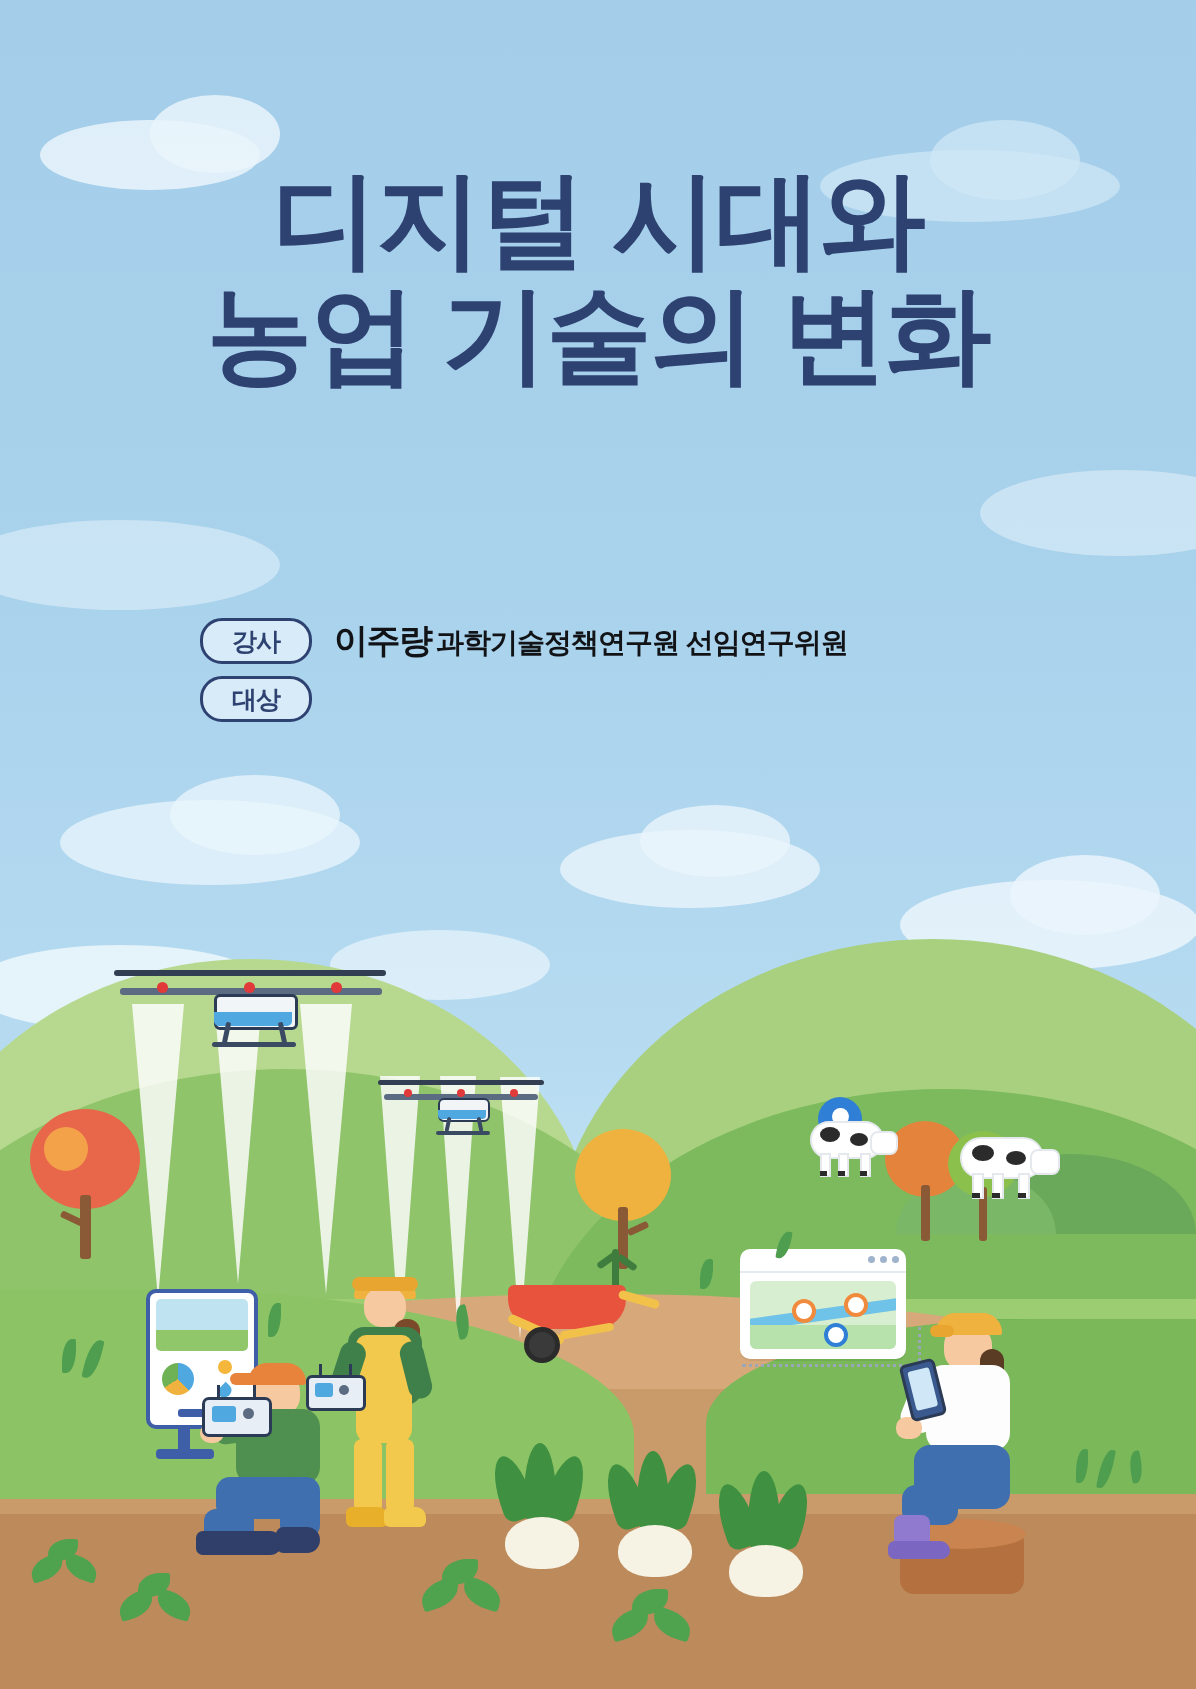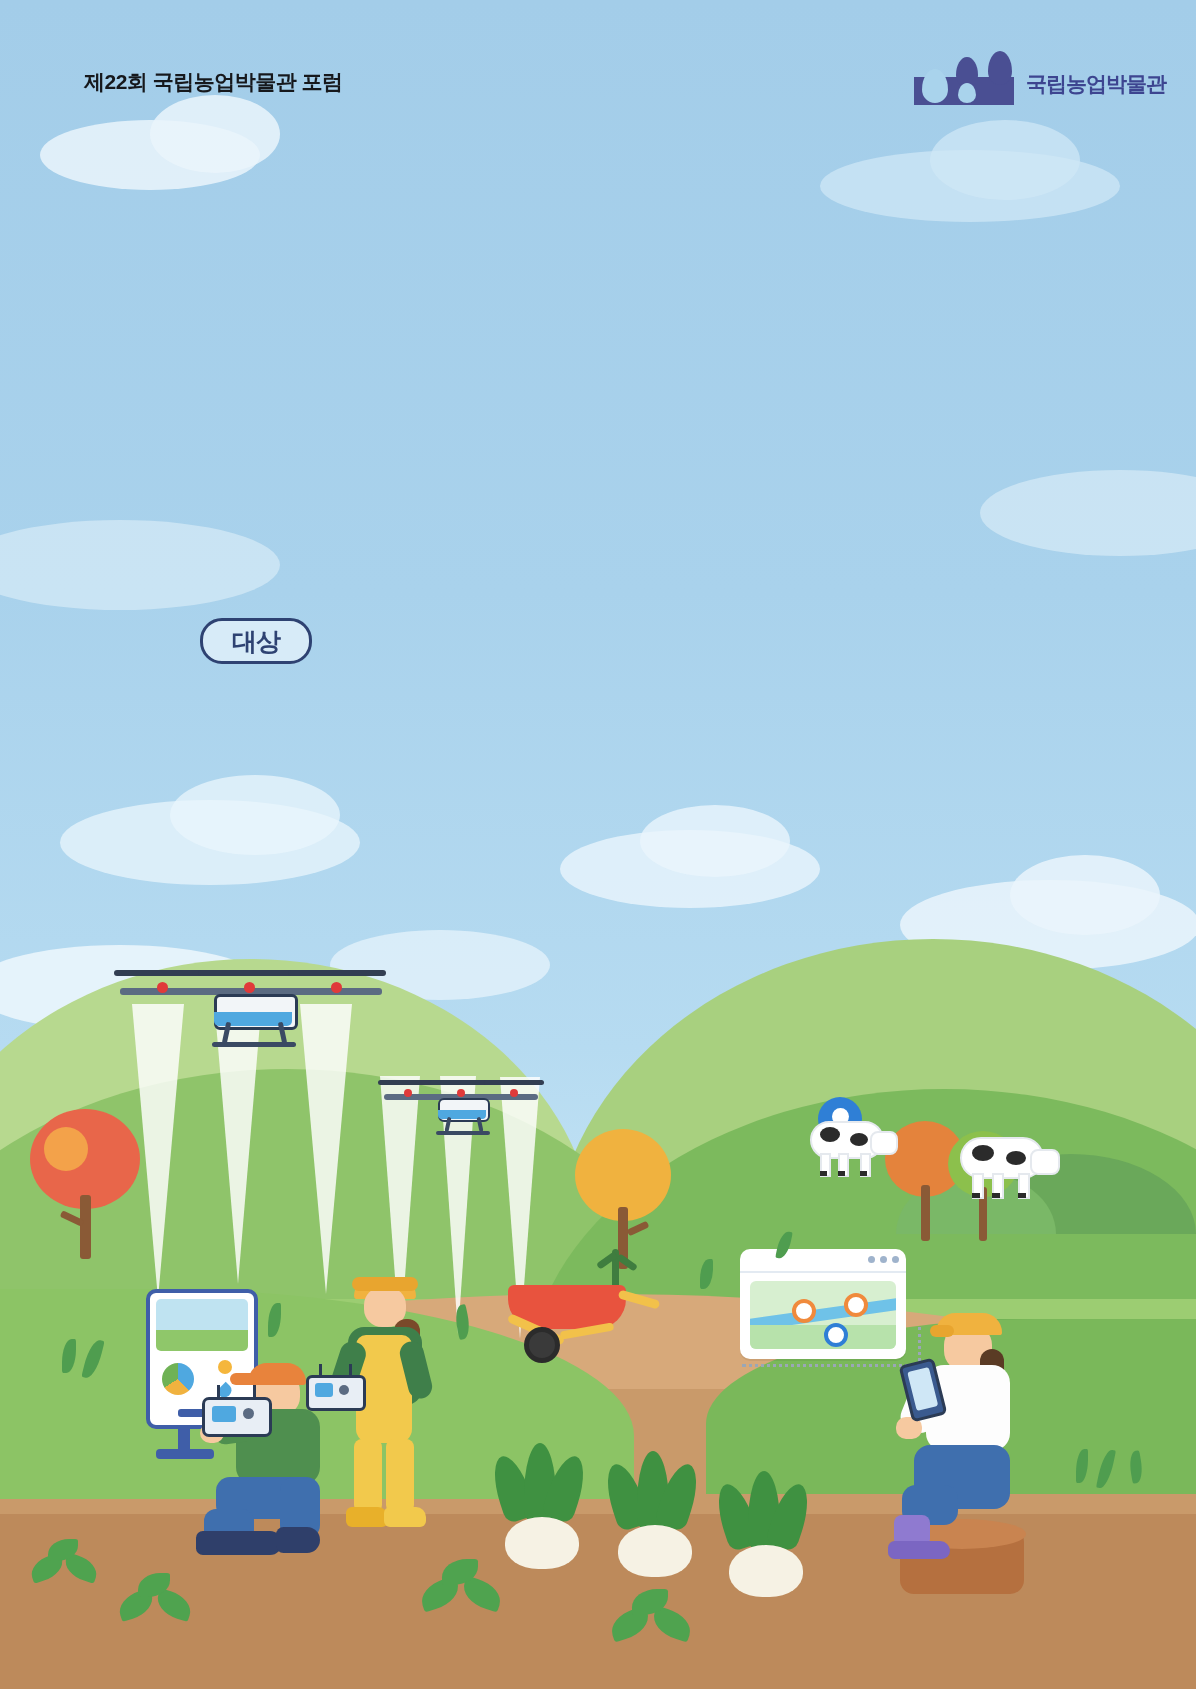--- a/index.html
+++ b/index.html
@@ -181,39 +181,33 @@
   <div class="cloud" style="left:980px;top:470px;width:280px;height:86px;opacity:.5;"></div>
   <div class="cloud" style="left:60px;top:800px;width:300px;height:85px;opacity:.75;"></div>
   <div class="cloud" style="left:170px;top:775px;width:170px;height:80px;opacity:.75;"></div>
   <div class="cloud" style="left:560px;top:830px;width:260px;height:78px;opacity:.8;"></div>
   <div class="cloud" style="left:640px;top:805px;width:150px;height:72px;opacity:.8;"></div>
   <div class="cloud" style="left:900px;top:880px;width:300px;height:90px;opacity:.85;"></div>
   <div class="cloud" style="left:1010px;top:855px;width:150px;height:80px;opacity:.85;"></div>
   <div class="cloud" style="left:-30px;top:945px;width:300px;height:86px;opacity:.9;"></div>
   <div class="cloud" style="left:330px;top:930px;width:220px;height:70px;opacity:.7;"></div>
 
-  <div class="header">
-    <div class="forum-label">제22회 국립농업박물관 포럼</div>
-
-    <div class="logo">
-      <div class="logo-mark">
-        <div class="logo-bar"></div>
-        <div class="seed white" style="left:8px;bottom:10px;width:26px;height:34px;"></div>
-        <div class="seed" style="left:42px;bottom:26px;width:22px;height:30px;"></div>
-        <div class="seed white" style="left:44px;bottom:10px;width:18px;height:20px;"></div>
-        <div class="seed" style="left:74px;bottom:28px;width:24px;height:34px;"></div>
-      </div>
-      <div class="logo-text">국립농업박물관</div>
-    </div>
+
+  <div class="title-block">
+    <div class="title-line l1">디지털 시대와</div>
+    <div class="title-line l2">농업 기술의 변화</div>
   </div>
 
 
 
-
   <div class="info">
+    <div class="info-row">
+      <div class="pill">강사</div>
+      <div class="info-text"><span class="strong">이주량</span> <span class="normal">과학기술정책연구원 선임연구위원</span></div>
+    </div>
     <div class="info-row">
       <div class="pill">대상</div>
     </div>
   </div>
 
   <div class="scene">
 
     <div class="hill hill-far"></div>
     <div class="hill hill-far2"></div>
     <div class="hill hill-mid"></div>

